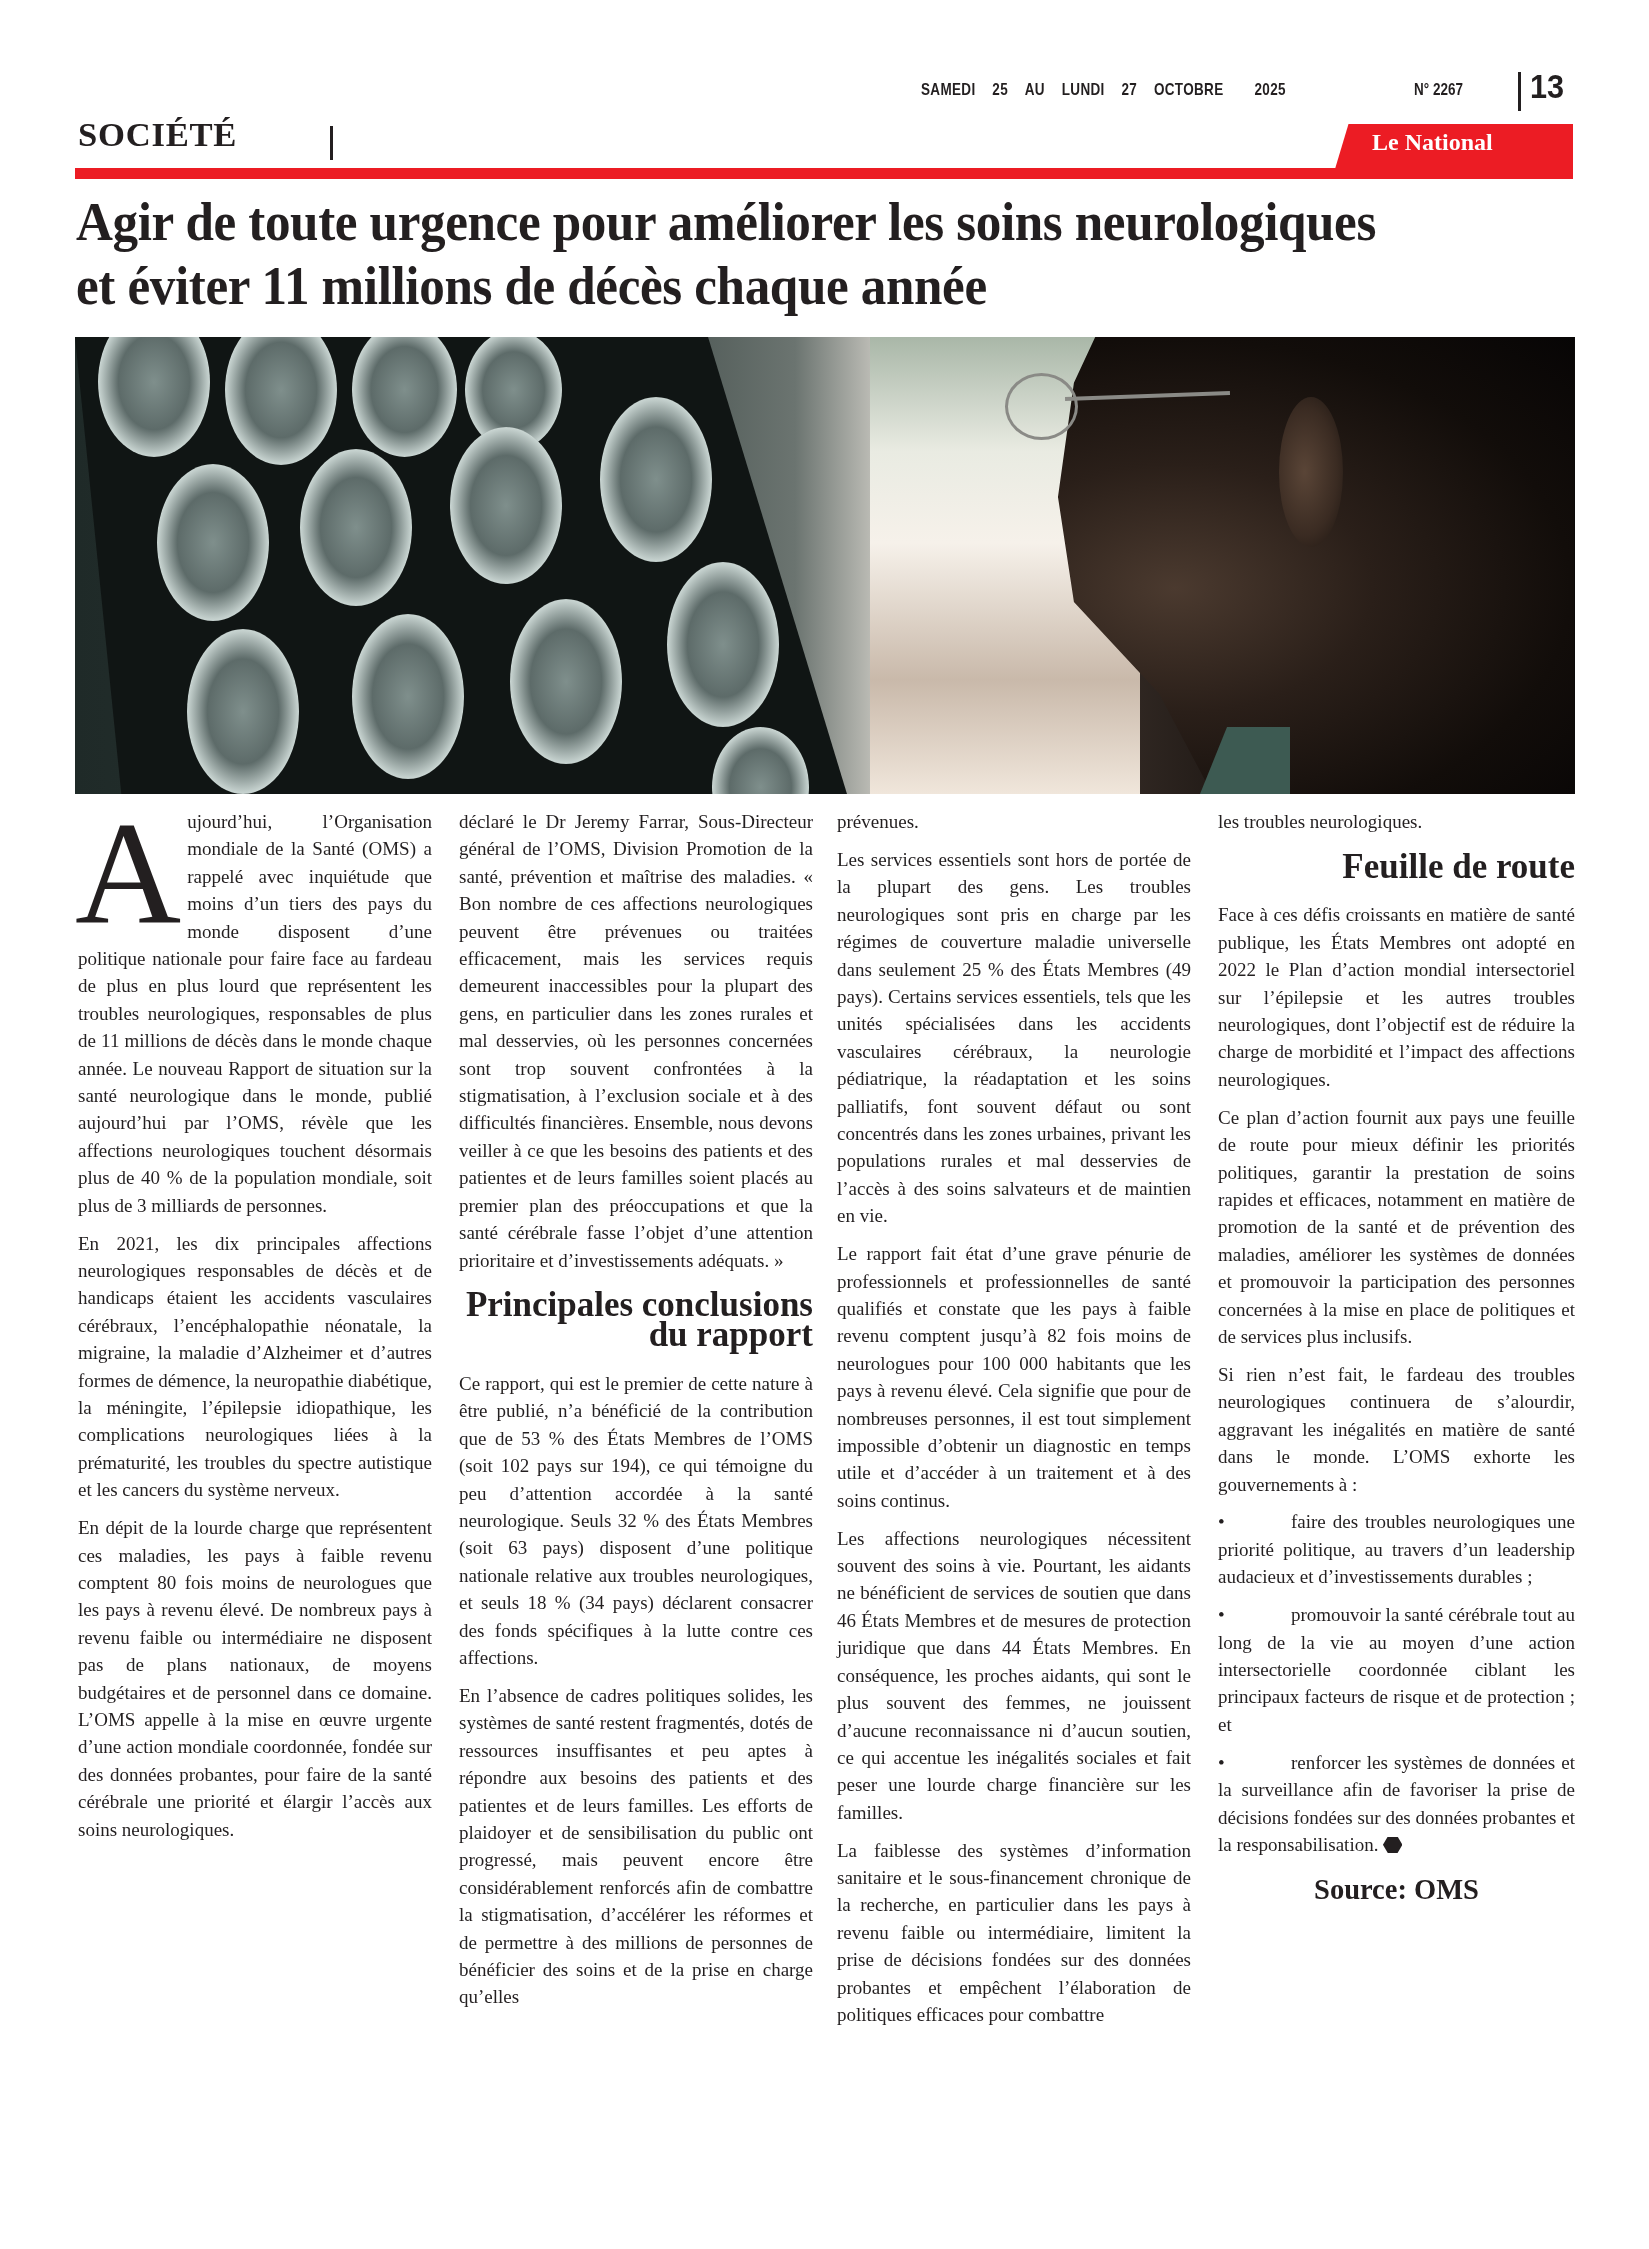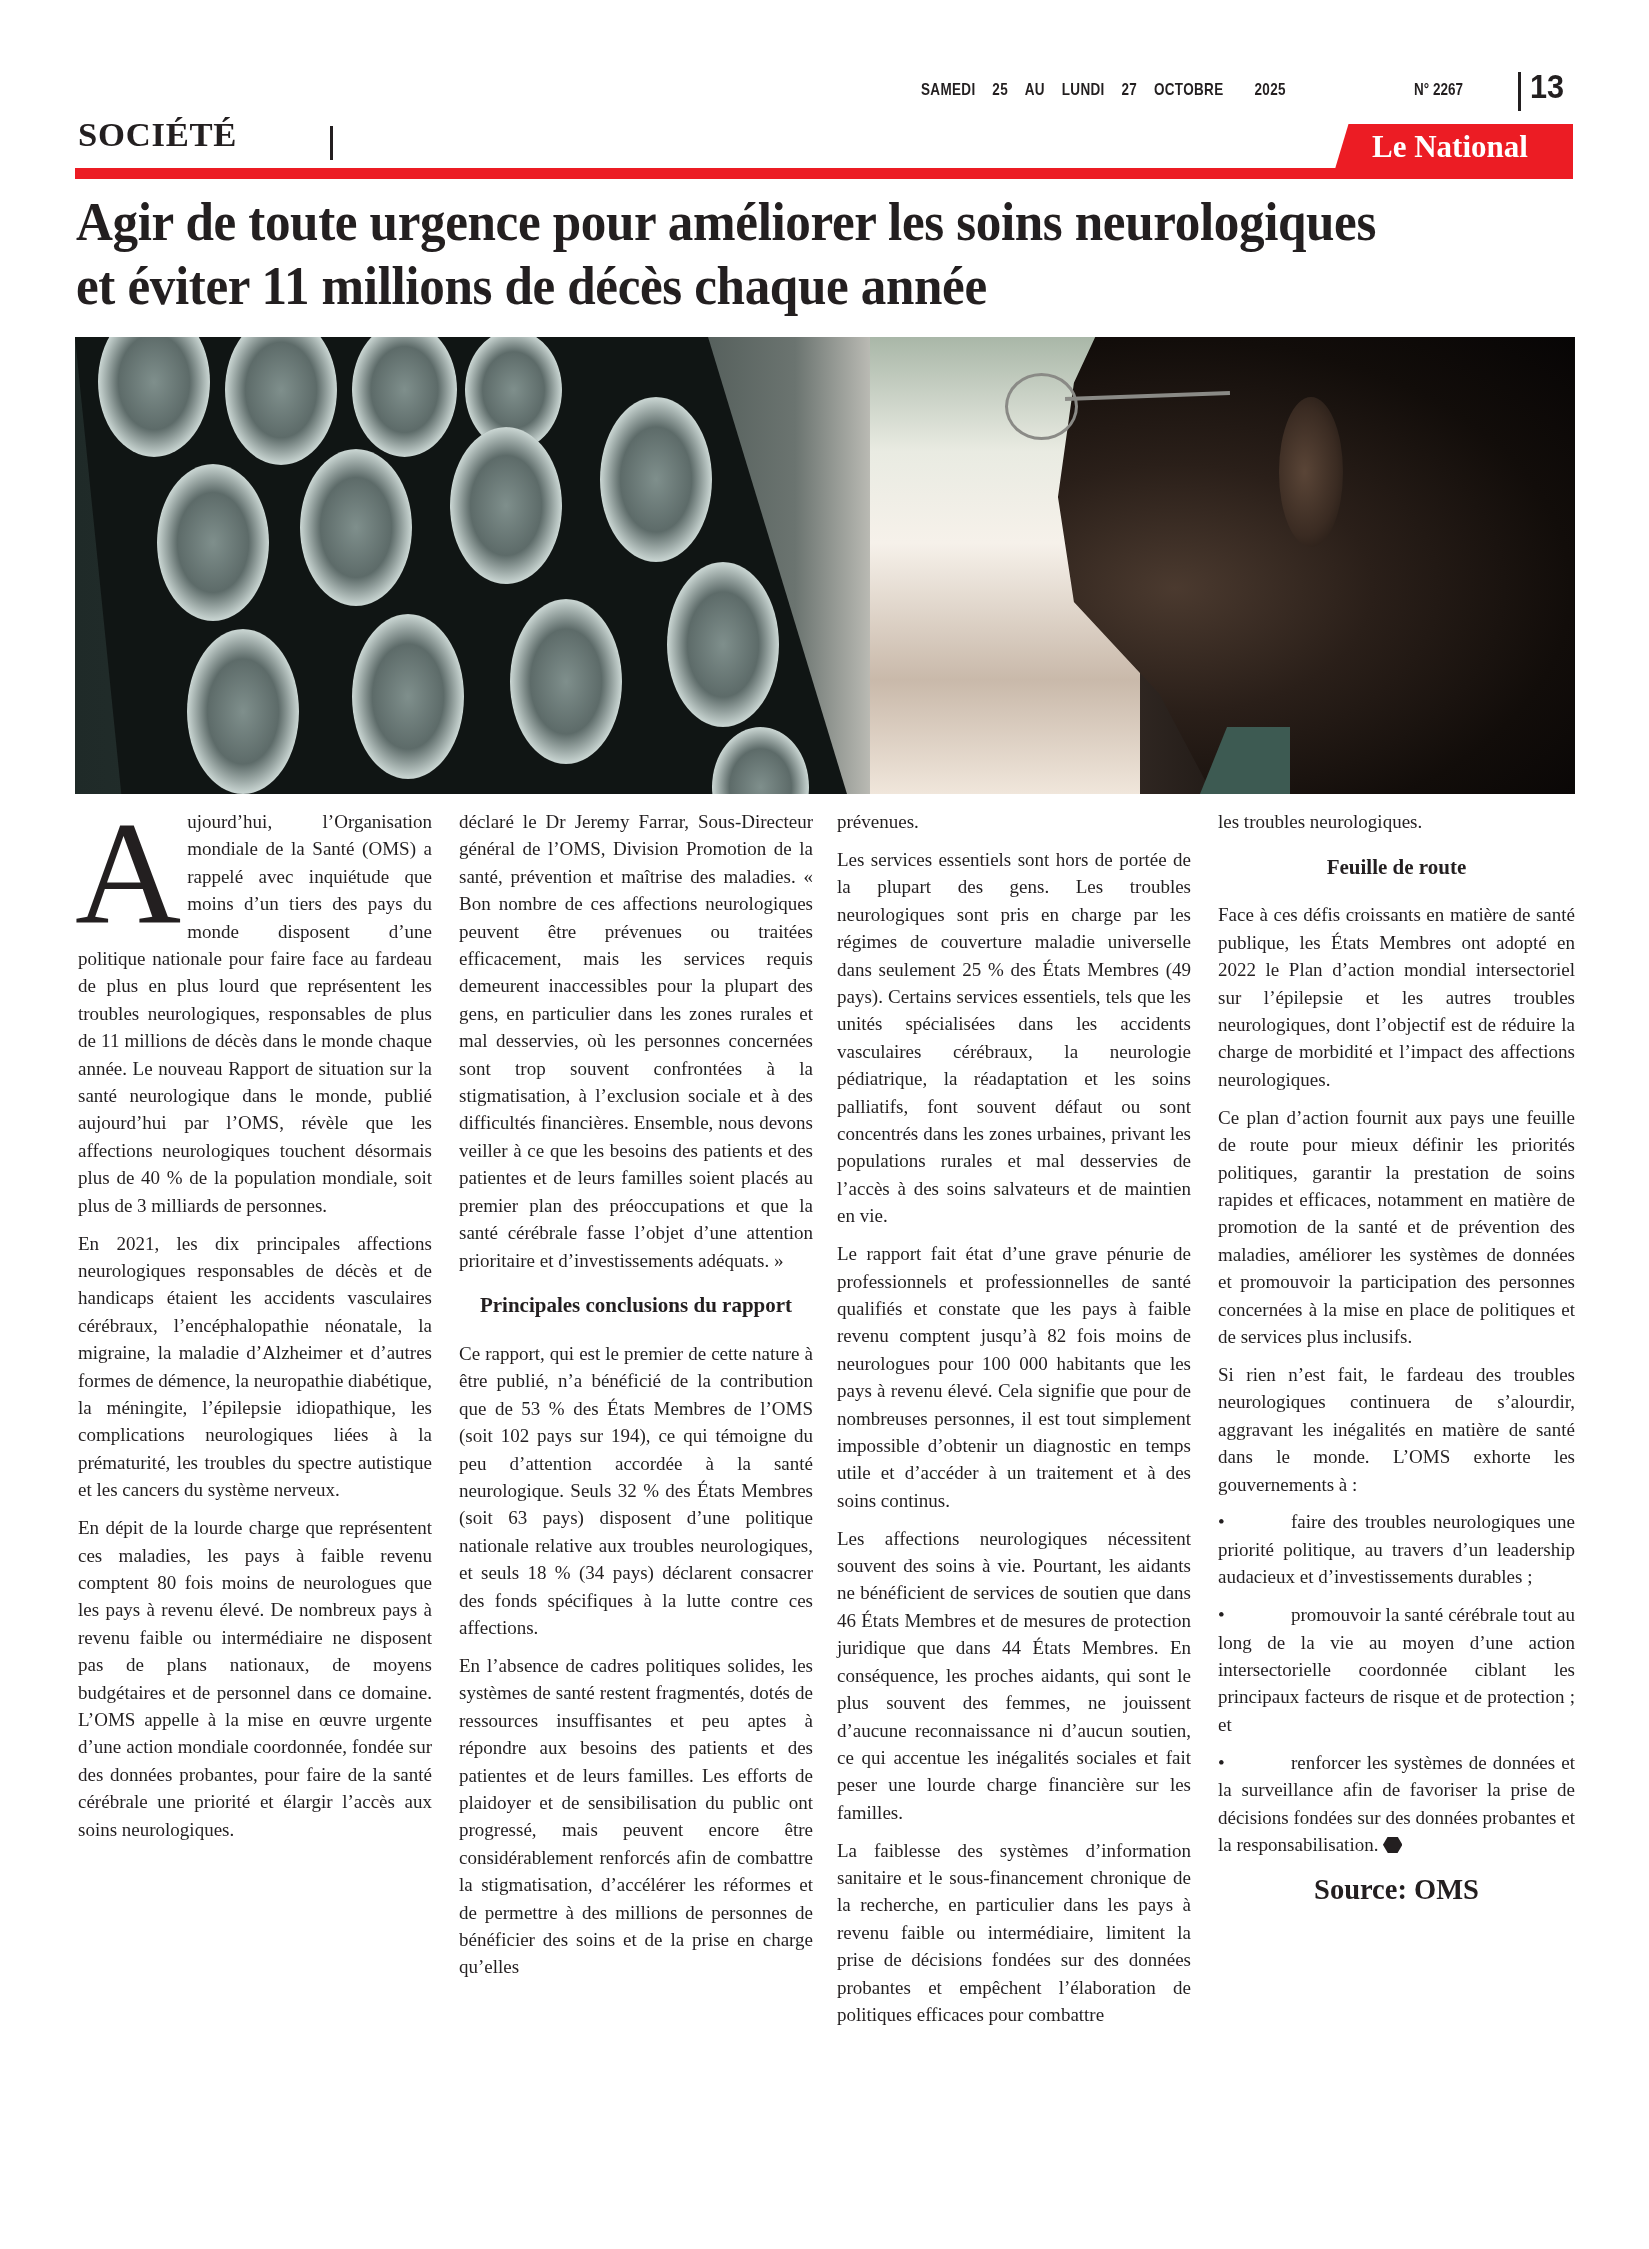--- a/index.html
+++ b/index.html
@@ -22,21 +22,21 @@
       transform: scaleX(0.9); transform-origin: left top; }
 
     .section-label { position: absolute; top: 117px; left: 78px;
       font-family: "Liberation Serif", serif; font-weight: bold; font-size: 33px; letter-spacing: 0.7px;
       transform: scaleX(1.05); transform-origin: left top; }
     .section-sep { position: absolute; top: 126px; left: 330px; width: 3px; height: 34px; background: #231f20; }
 
     .brand-tab { position: absolute; top: 124px; left: 1335px; width: 238px; height: 45px;
       background: #ec1c24; clip-path: polygon(13.5px 0, 100% 0, 100% 100%, 0 100%); }
     .brand-name { position: absolute; top: 129px; left: 1372px;
-      font-family: "Liberation Serif", serif; font-weight: bold; font-size: 31px; color: #ffffff; white-space: nowrap; }
+      font-family: "Liberation Serif", serif; font-weight: bold; font-size: 24px; color: #ffffff; white-space: nowrap; }
     .red-rule { position: absolute; top: 168px; left: 75px; width: 1498px; height: 10.5px; background: #ec1c24; }
 
     .headline { position: absolute; top: 190px; left: 76px; width: 1507px;
       font-family: "Liberation Serif", serif; font-weight: bold; font-size: 55px; line-height: 64px;
       letter-spacing: -0.4px; color: #231f20; margin: 0; }
     .headline span { display: block; transform: scaleX(0.93); transform-origin: left center; white-space: nowrap; }
 
     .photo { position: absolute; top: 337px; left: 75px; width: 1500px; height: 457px; overflow: hidden;
       background: linear-gradient(90deg, #1f2a28 0%, #2c3836 30%, #6b7470 48%, #e9e4dc 56%, #f4efe8 60%, #3a302a 66%, #1a1411 80%, #0c0a09 100%); }
     .photo .film { position: absolute; left: 0; top: 0; width: 772px; height: 457px;
@@ -62,22 +62,22 @@
       text-align: justify; hyphens: none; }
     .col p { margin: 0 0 10.5px 0; }
     .col1 { left: 0; }
     .col2 { left: 381px; }
     .col3 { left: 759px; }
     .col4 { left: 1140px; width: 357px; }
 
     .dropcap { float: left; font-family: "Liberation Serif", serif; font-size: 147px; line-height: 112px;
       margin: 6px 6px 0 -3px; padding-top: 3px; color: #231f20; }
 
-    .subhead { font-family: "Liberation Serif", serif; font-weight: bold; font-size: 21px; line-height: 30px;
-      margin: 16.5px 0 19.5px 0; color: #231f20; text-align: center; }
+    .subhead { font-family: "Liberation Serif", serif; font-weight: bold; font-size: 35px; line-height: 30px;
+      margin: 16.5px 0 19.5px 0; color: #231f20; text-align: right; }
 
     .bullet { text-align: justify; }
     .bullet-dot { display: inline-block; width: 73px; }
     .end-mark { display: inline-block; width: 19.5px; height: 16.5px; background: #231f20; vertical-align: -2.2px;
       clip-path: polygon(25% 0, 75% 0, 100% 50%, 75% 100%, 25% 100%, 0 50%); margin-left: 4.5px; }
     .source { font-family: "Liberation Serif", serif; font-weight: bold; font-size: 28.5px; line-height: 33px;
       margin-top: 15px; text-align: center; }
   </style>
 </head>
 <body>

